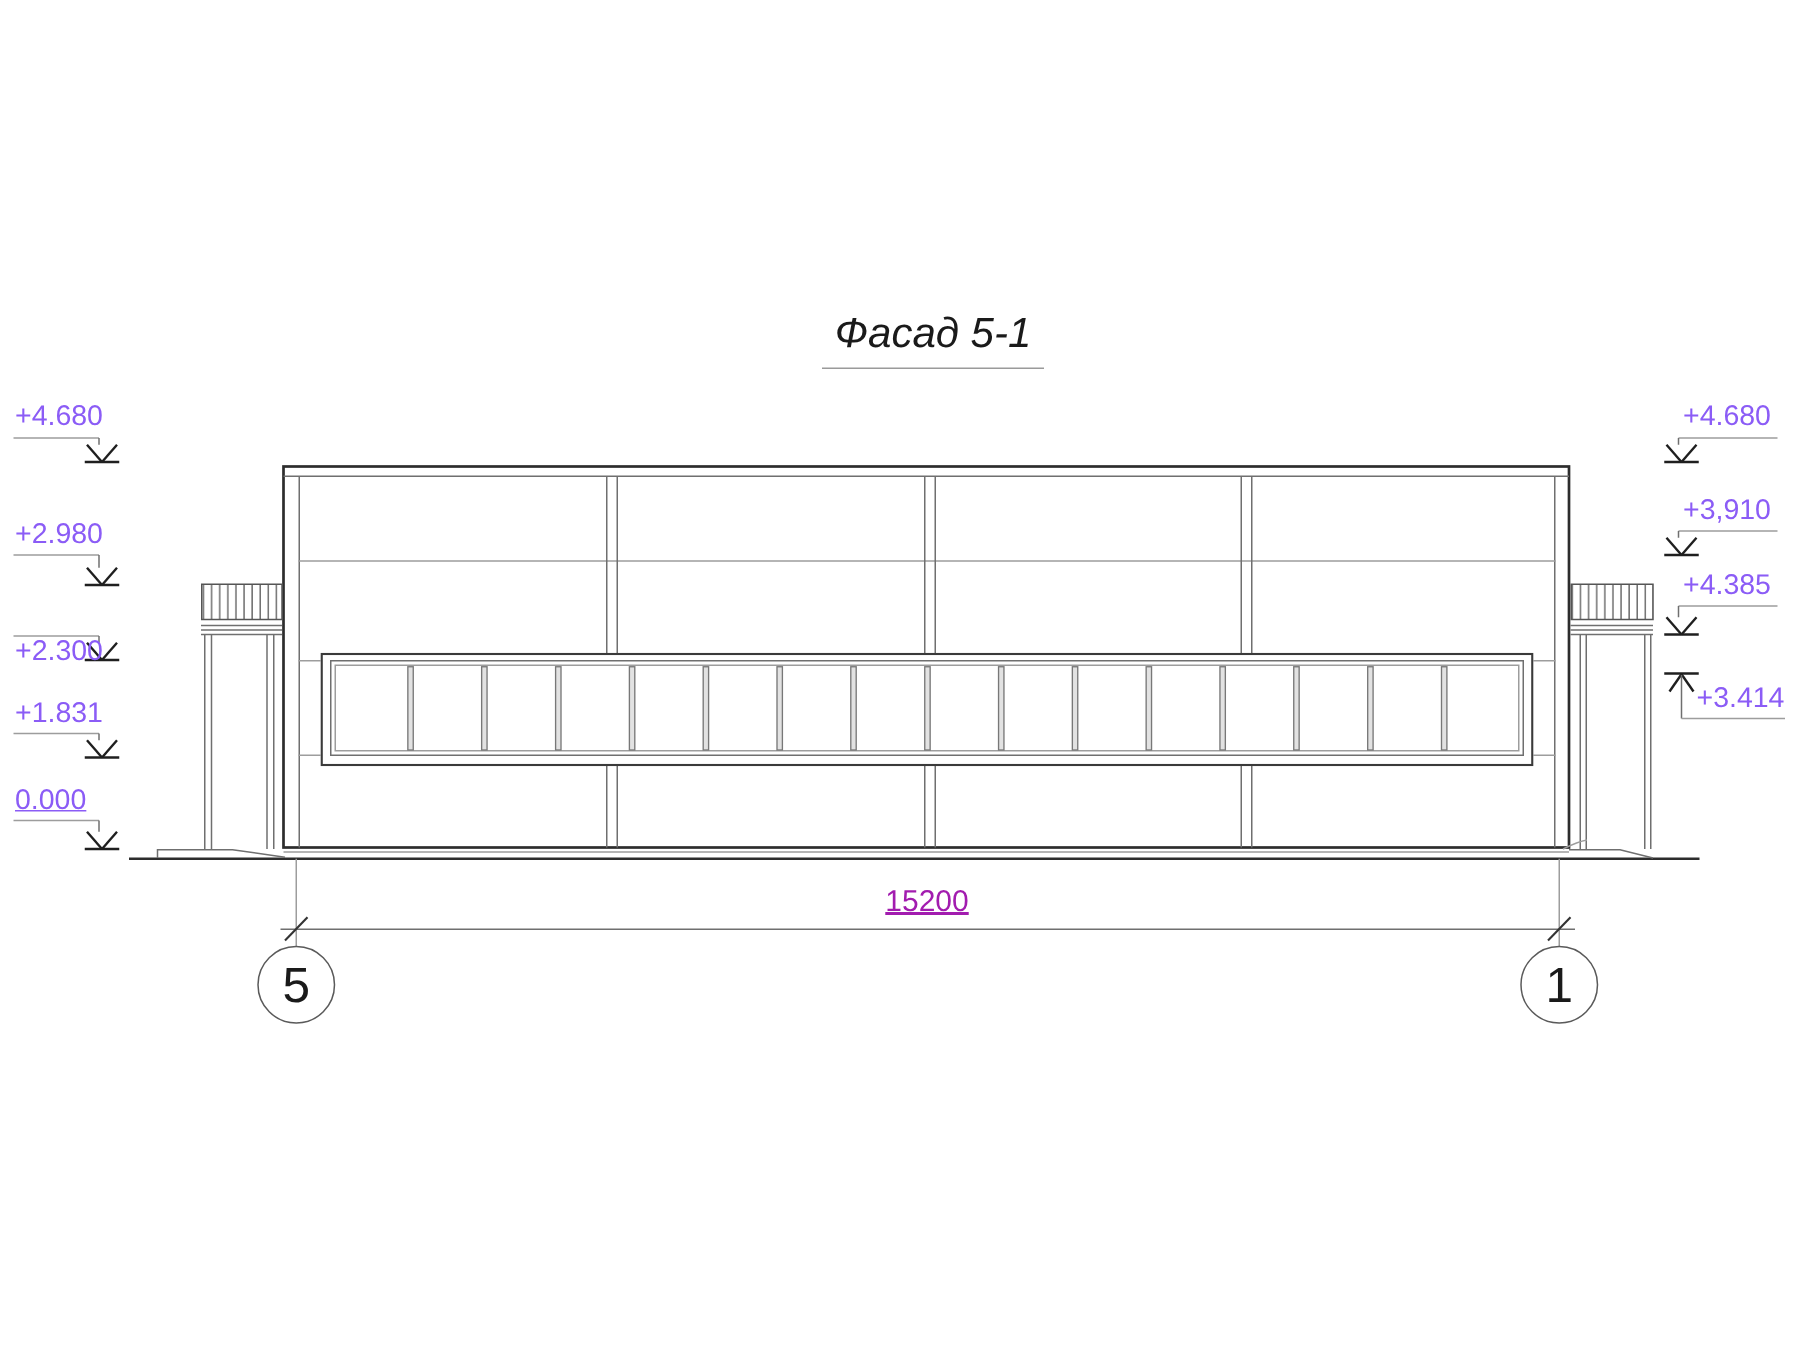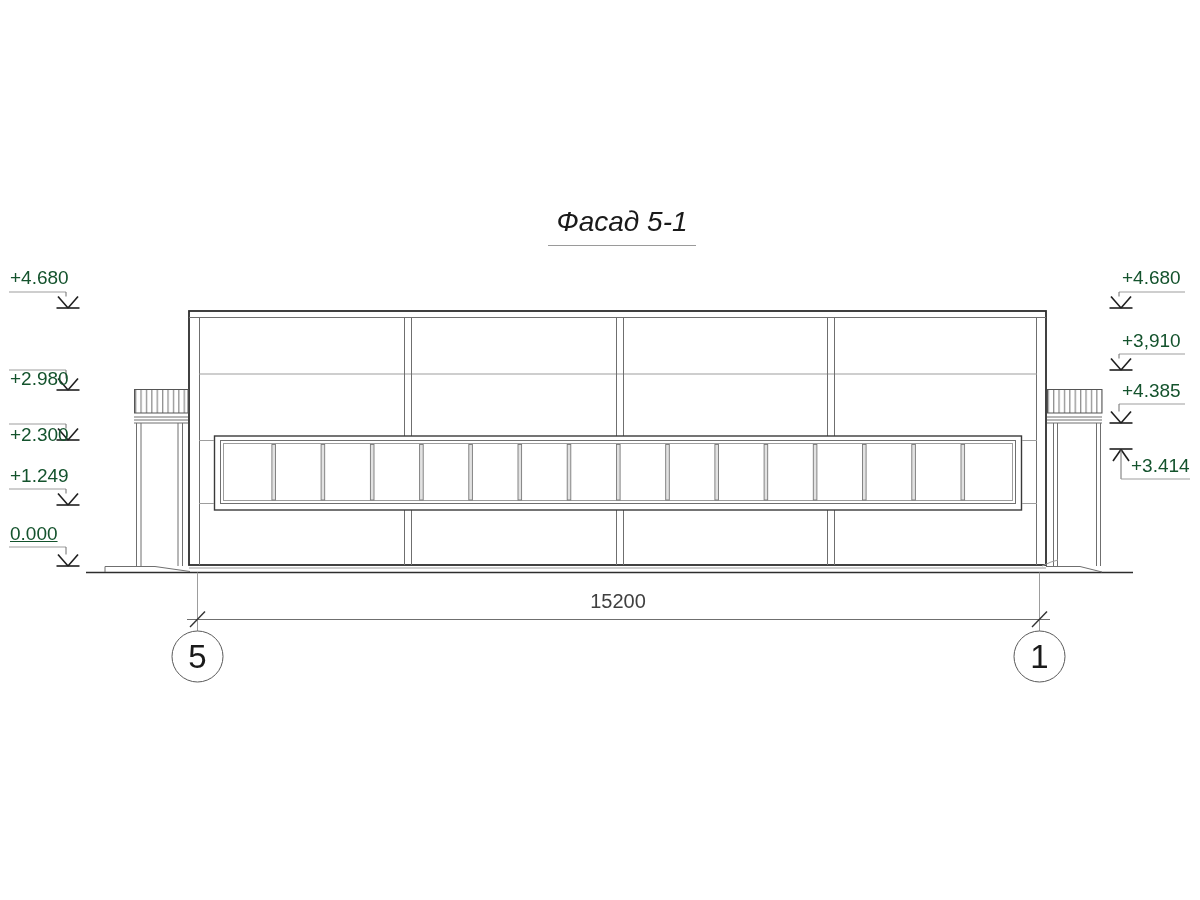--- a/index.html
+++ b/index.html
@@ -6,27 +6,27 @@
   .canvas{
     position:relative;width:1200px;height:724px;background:#fff;overflow:hidden;
     font-family:"Liberation Sans", sans-serif;color:#111;
   }
   svg.linework{position:absolute;left:0;top:0;}
   
   .hv{stroke:#1f1f1f;stroke-width:1.6;}
   .ol{stroke:#2d2d2d;stroke-width:1.8;fill:none;}
   .md{stroke:#6f6f6f;stroke-width:1;fill:none;}
   .lt{stroke:#9d9d9d;stroke-width:1;fill:none;}
-  .lbl{position:absolute;font-size:19px;line-height:22px;white-space:nowrap;color:#14532d;}
+  .lbl{position:absolute;font-size:19px;line-height:22px;white-space:nowrap;color:#8b5cf6;}
   .title{
     position:absolute;left:548px;top:206px;width:148px;text-align:center;
     font-size:28px;font-style:italic;color:#1a1a1a;
     border-bottom:1.5px solid #9a9a9a;padding-bottom:7px;
   }
-  .dim{position:absolute;left:568px;top:590px;width:100px;text-align:center;font-size:20px;color:#404040;}
+  .dim{position:absolute;left:568px;top:590px;width:100px;text-align:center;font-size:20px;color:#a21caf;text-decoration:underline;}
   .axis-num{position:absolute;top:638px;width:51px;height:38px;line-height:38px;text-align:center;font-size:33px;color:#1a1a1a;}
   .axis-num.a5{left:172px;}
   .axis-num.a1{left:1014px;}
 </style>
 </head>
 <body>
 
 <div class="canvas">
 
   <svg class="linework" width="1200" height="900" viewBox="0 0 1200 900">
@@ -191,23 +191,23 @@
       <line class="hv" x1="1113" y1="461" x2="1121" y2="449.5"></line>
       <line class="hv" x1="1129" y1="461" x2="1121" y2="449.5"></line>
       <line class="md" x1="1121" y1="450" x2="1121" y2="479"></line>
       <line class="lt" x1="1121" y1="479" x2="1190" y2="479"></line>
     </g>
   </svg>
 
   <div class="title">Фасад 5-1</div>
 
   <div class="lbl" style="left:10px;top:267px;">+4.680</div>
-  <div class="lbl" style="left:10px;top:346px;margin-top:22px;">+2.980</div>
+  <div class="lbl" style="left:10px;top:346px;">+2.980</div>
   <div class="lbl" style="left:10px;top:424px;">+2.300</div>
-  <div class="lbl" style="left:10px;top:465px;">+1.249</div>
+  <div class="lbl" style="left:10px;top:465px;">+1.831</div>
   <div class="lbl" style="left:10px;top:523px;text-decoration:underline;">0.000</div>
 
   <div class="lbl" style="left:1122px;top:267px;">+4.680</div>
   <div class="lbl" style="left:1122px;top:330px;">+3,910</div>
   <div class="lbl" style="left:1122px;top:380px;">+4.385</div>
   <div class="lbl" style="left:1131px;top:455px;">+3.414</div>
 
   <div class="dim">15200</div>
 
   <div class="axis-num a5">5</div>

